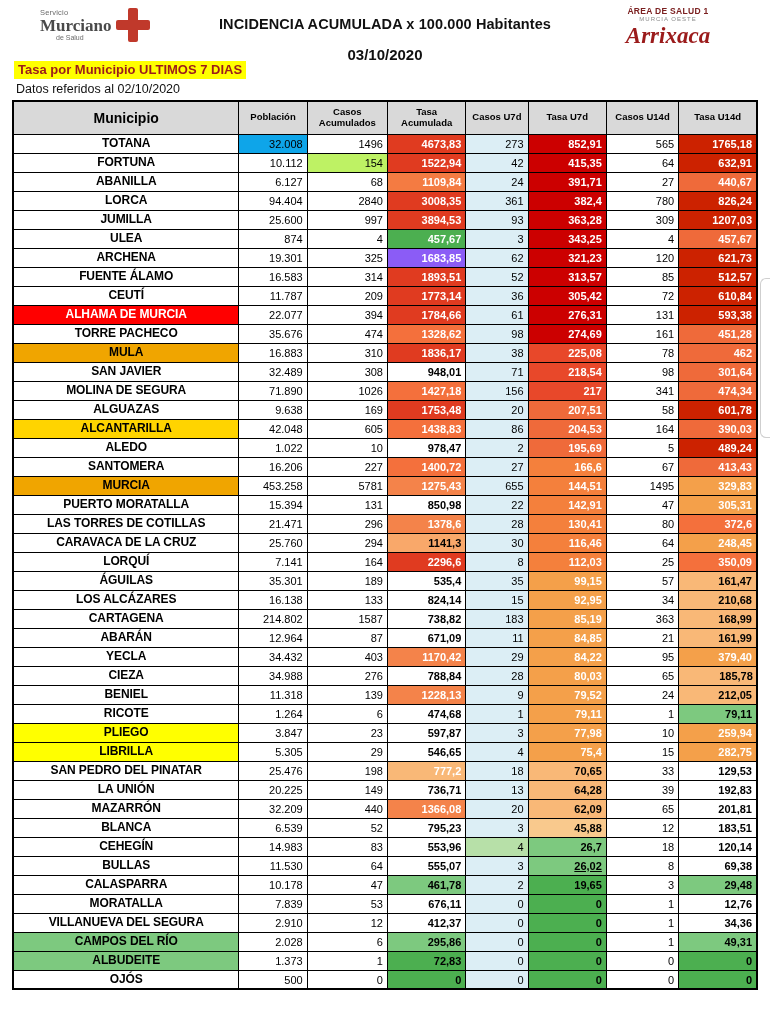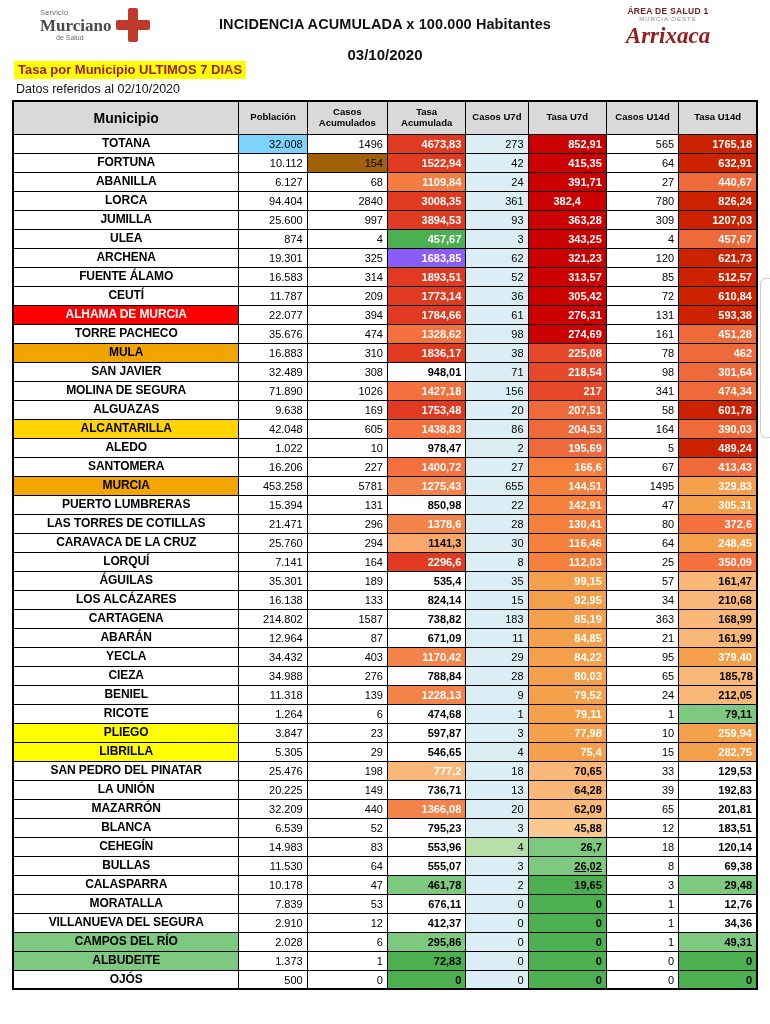--- a/index.html
+++ b/index.html
@@ -207,32 +207,32 @@
           <th>Tasa Acumulada</th>
           <th>Casos U7d</th>
           <th>Tasa U7d</th>
           <th>Casos U14d</th>
           <th>Tasa U14d</th>
         </tr>
       </thead>
       <tbody id="tbody">
           <tr>
             <td class="muni" style="background: rgb(255, 255, 255);">TOTANA</td>
-            <td class="num" style="background: #7dd3fc;">32.008</td>
+            <td class="num" style="background: #0ea5e9;">32.008</td>
             <td class="num" style="background: rgb(255, 255, 255);">1496</td>
             <td class="val" style="background: rgb(224, 59, 32); color: rgb(255, 255, 255);">4673,83</td>
             <td class="num" style="background: rgb(220, 238, 245);">273</td>
             <td class="val" style="background: rgb(204, 0, 0); color: rgb(255, 255, 255);">852,91</td>
             <td class="num" style="background: rgb(255, 255, 255);">565</td>
             <td class="val" style="background: rgb(204, 34, 0); color: rgb(255, 255, 255);">1765,18</td>
           </tr>
           <tr>
             <td class="muni" style="background: rgb(255, 255, 255);">FORTUNA</td>
             <td class="num" style="background: rgb(255, 255, 255);">10.112</td>
-            <td class="num" style="background: #a16207; margin-left: 8px;">154</td>
+            <td class="num" style="background: #bef264; margin-left: 8px;">154</td>
             <td class="val" style="background: rgb(224, 59, 32); color: rgb(255, 255, 255);">1522,94</td>
             <td class="num" style="background: rgb(220, 238, 245);">42</td>
             <td class="val" style="background: rgb(204, 0, 0); color: rgb(255, 255, 255);">415,35</td>
             <td class="num" style="background: rgb(255, 255, 255);">64</td>
             <td class="val" style="background: rgb(204, 34, 0); color: rgb(255, 255, 255);">632,91</td>
           </tr>
           <tr>
             <td class="muni" style="background: rgb(255, 255, 255);">ABANILLA</td>
             <td class="num" style="background: rgb(255, 255, 255);">6.127</td>
             <td class="num" style="background: rgb(255, 255, 255);">68</td>
@@ -241,21 +241,21 @@
             <td class="val" style="background: rgb(204, 0, 0); color: rgb(255, 255, 255);">391,71</td>
             <td class="num" style="background: rgb(255, 255, 255);">27</td>
             <td class="val" style="background: rgb(239, 106, 58); color: rgb(255, 255, 255);">440,67</td>
           </tr>
           <tr>
             <td class="muni" style="background: rgb(255, 255, 255);">LORCA</td>
             <td class="num" style="background: rgb(255, 255, 255);">94.404</td>
             <td class="num" style="background: rgb(255, 255, 255);">2840</td>
             <td class="val" style="background: rgb(224, 59, 32); color: rgb(255, 255, 255);">3008,35</td>
             <td class="num" style="background: rgb(220, 238, 245);">361</td>
-            <td class="val" style="background: rgb(204, 0, 0); color: rgb(255, 255, 255); text-align: center;">382,4</td>
+            <td class="val" style="background: rgb(204, 0, 0); color: rgb(255, 255, 255);">382,4</td>
             <td class="num" style="background: rgb(255, 255, 255);">780</td>
             <td class="val" style="background: rgb(204, 34, 0); color: rgb(255, 255, 255);">826,24</td>
           </tr>
           <tr>
             <td class="muni" style="background: rgb(255, 255, 255);">JUMILLA</td>
             <td class="num" style="background: rgb(255, 255, 255);">25.600</td>
             <td class="num" style="background: rgb(255, 255, 255);">997</td>
             <td class="val" style="background: rgb(224, 59, 32); color: rgb(255, 255, 255);">3894,53</td>
             <td class="num" style="background: rgb(220, 238, 245);">93</td>
             <td class="val" style="background: rgb(204, 0, 0); color: rgb(255, 255, 255);">363,28</td>
@@ -396,21 +396,21 @@
             <td class="muni" style="background: rgb(240, 165, 0);">MURCIA</td>
             <td class="num" style="background: rgb(255, 255, 255);">453.258</td>
             <td class="num" style="background: rgb(255, 255, 255);">5781</td>
             <td class="val" style="background: rgb(244, 131, 74); color: rgb(255, 255, 255);">1275,43</td>
             <td class="num" style="background: rgb(220, 238, 245);">655</td>
             <td class="val" style="background: rgb(244, 128, 60); color: rgb(255, 255, 255);">144,51</td>
             <td class="num" style="background: rgb(255, 255, 255);">1495</td>
             <td class="val" style="background: rgb(244, 160, 74); color: rgb(255, 255, 255);">329,83</td>
           </tr>
           <tr>
-            <td class="muni" style="background: rgb(255, 255, 255);">PUERTO LUMBRERAS</td>
+            <td class="muni" style="background: rgb(255, 255, 255);">PUERTO MORATALLA</td>
             <td class="num" style="background: rgb(255, 255, 255);">15.394</td>
             <td class="num" style="background: rgb(255, 255, 255);">131</td>
             <td class="val" style="background: rgb(255, 255, 255);">850,98</td>
             <td class="num" style="background: rgb(220, 238, 245);">22</td>
             <td class="val" style="background: rgb(244, 128, 60); color: rgb(255, 255, 255);">142,91</td>
             <td class="num" style="background: rgb(255, 255, 255);">47</td>
             <td class="val" style="background: rgb(244, 160, 74); color: rgb(255, 255, 255);">305,31</td>
           </tr>
           <tr>
             <td class="muni" style="background: rgb(255, 255, 255);">LAS TORRES DE COTILLAS</td>

